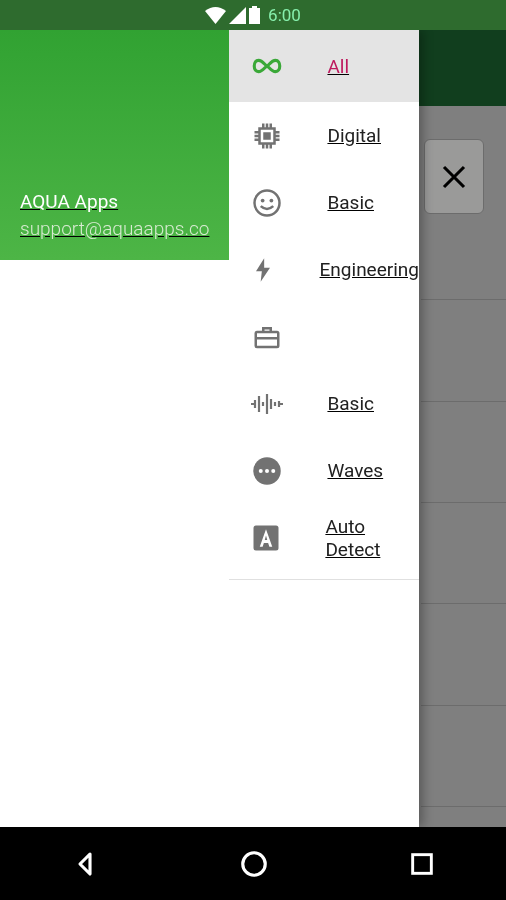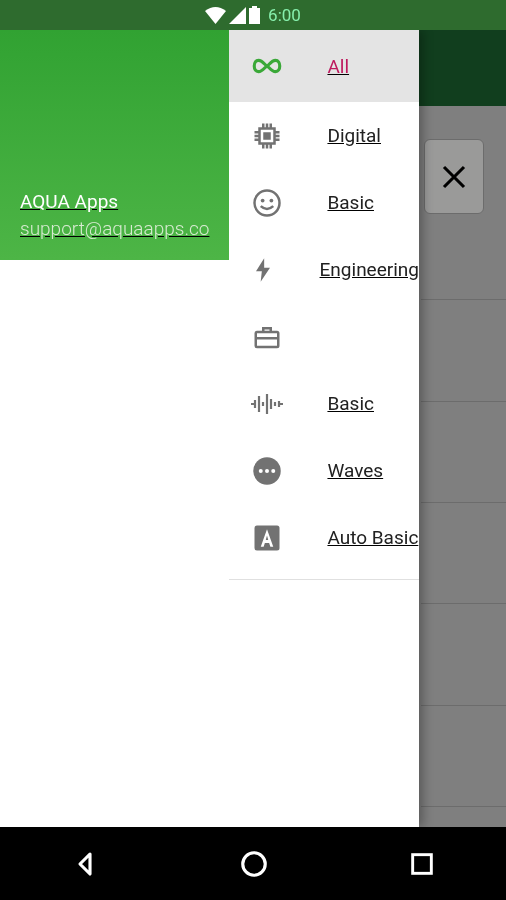--- a/index.html
+++ b/index.html
@@ -301,21 +301,21 @@
       <span class="label">Waves</span>
     </div>
 
     <div class="drawer-item">
       <span class="icon">
         <svg width="30" height="30" viewBox="0 0 24 24">
             <rect x="2" y="2" width="20" height="20" rx="2" fill="currentColor"></rect>
             <path d="M12 5 L7 19 L9.3 19 L10.3 16 L13.7 16 L14.7 19 L17 19 Z M11 13.5 L12 10 L13 13.5 Z" fill="#fff"></path>
           </svg>
       </span>
-      <span class="label">Auto Basic</span>
+      <span class="label">Auto Detect</span>
     </div>
 
     <div class="drawer-divider"></div>
   </div>
 </div>
 
 <div class="nav-bar">
   <svg width="30" height="30" viewBox="0 0 24 24">
       <path d="M16 4 L8 12 L16 20 Z" fill="none" stroke="#fff" stroke-width="2.5" stroke-linejoin="round"></path>
     </svg>

